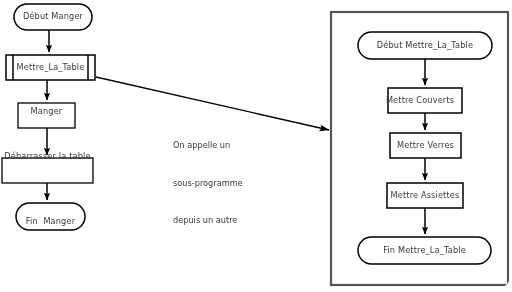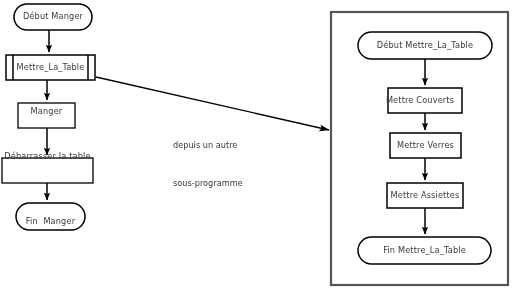--- a/index.html
+++ b/index.html
@@ -7,20 +7,21 @@
     padding: 0;
     background: #ffffff;
   }
   #canvas {
     position: relative;
     width: 512px;
     height: 292px;
     background: #ffffff;
     overflow: hidden;
     font-family: "DejaVu Sans", sans-serif;
+    border-radius: 22px;
   }
   #canvas svg.layer {
     position: absolute;
     left: 0;
     top: 0;
     width: 512px;
     height: 292px;
   }
   .node-label {
     position: absolute;
@@ -112,17 +113,18 @@
 
   <div class="node-label" style="left:388px; top:88px; width:64px; height:25px;">Mettre Couverts</div>
 
   <div class="node-label" style="left:387px; top:183px; width:76px; height:25px;">Mettre Assiettes</div>
 
   <div class="node-label" style="left:390px; top:133px; width:71px; height:25px;">Mettre Verres</div>
 
   <div class="node-label" style="left:358px; top:237px; width:133px; height:27px;">Fin Mettre_La_Table</div>
 
   <div class="annotation" style="left:173px; top:114px; width:110px;">
+    <div>On appelle un</div>
+    <div>sous-programme</div>
     <div>depuis un autre</div>
-    <div>sous-programme</div>
   </div>
 
 </div>
 
 </body></html>

